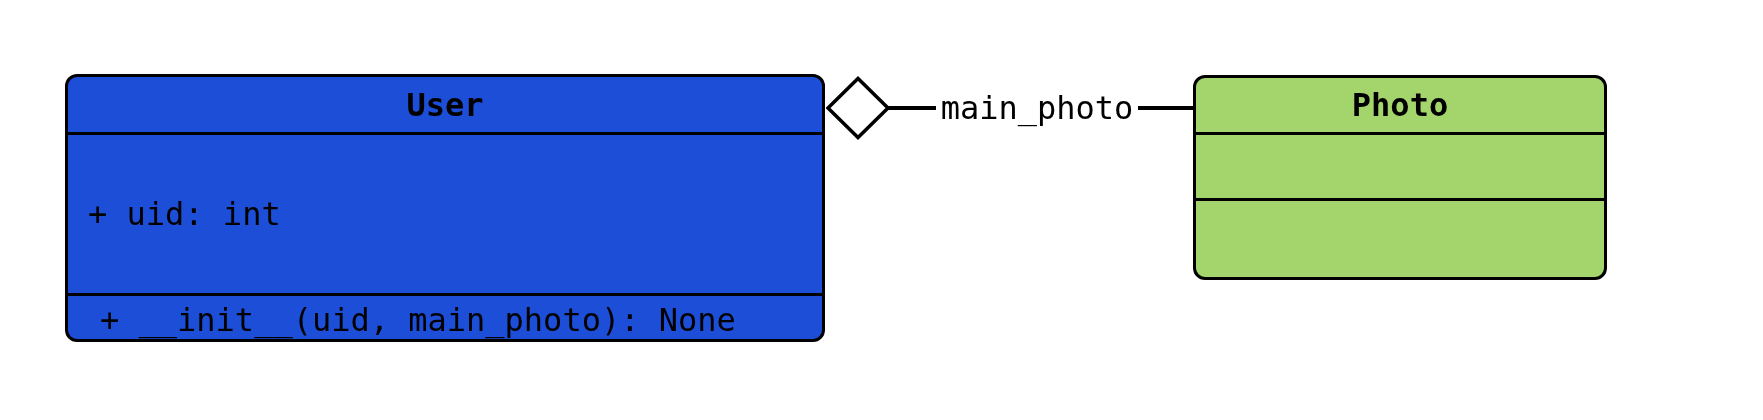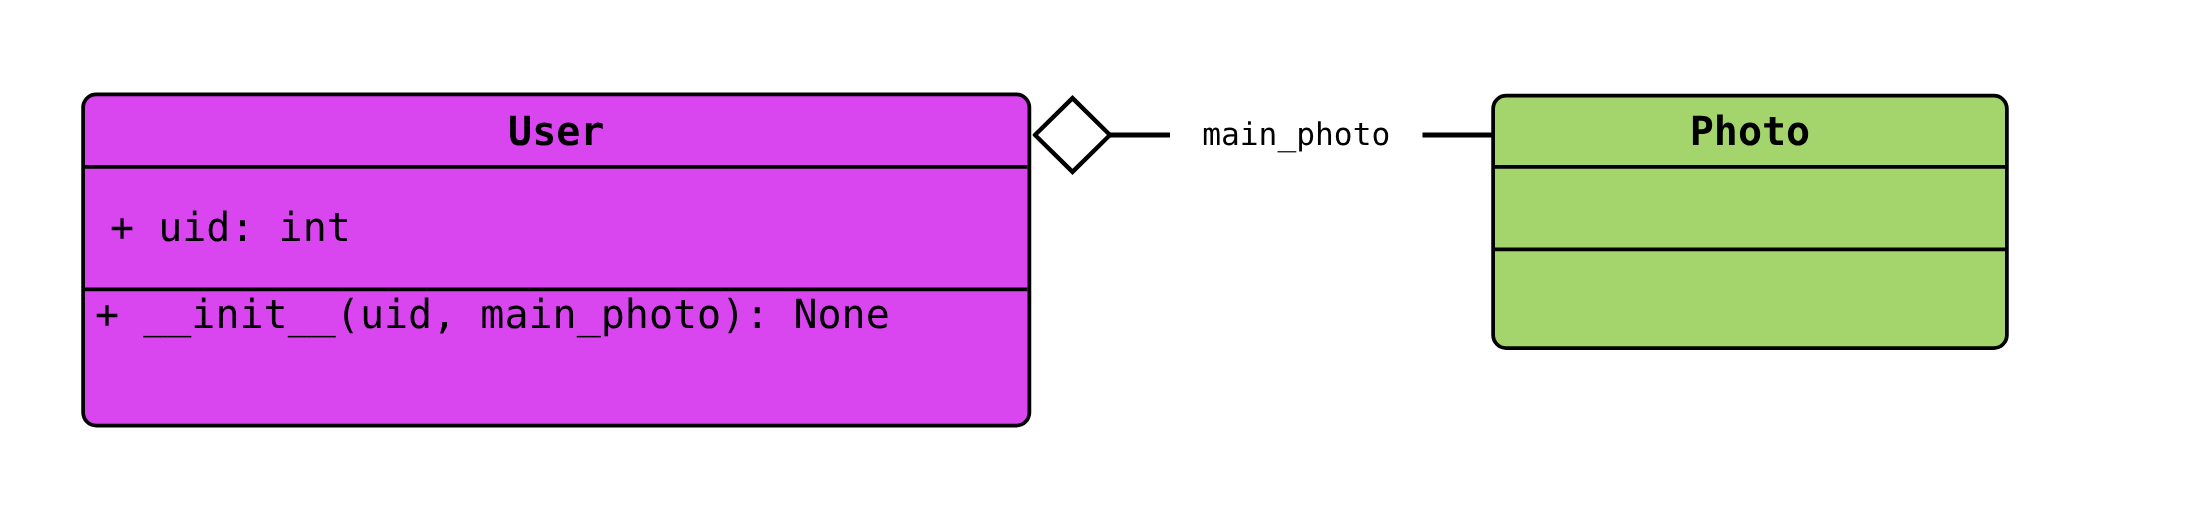--- a/index.html
+++ b/index.html
@@ -43,31 +43,31 @@
     flex-direction: column;
     justify-content: center;
     padding-left: 20px;
     line-height: 37px;
     white-space: pre;
   }
   .comp-methods {
     flex: 1;
     display: flex;
     flex-direction: column;
-    justify-content: flex-start;
-    padding-left: 8px;
+    justify-content: flex-end;
+    padding-left: 32px;
     line-height: 37px;
     white-space: pre;
   }
   .bold { font-weight: bold; }
 
   
   .class-user { left: 65px; top: 74px; width: 760px; height: 268px; }
   .class-user .comp-header { height: 58px; }
-  .class-user .comp-attrs  { height: 98px; }
+  .class-user .comp-attrs  { height: 161px; }
 
   
   .class-photo { left: 1193px; top: 75px; width: 414px; height: 205px; }
   .class-photo .comp-header { height: 56.5px; }
   .class-photo .comp-attrs  { height: 66px; }
 
   
   .diamond-svg {
     position: absolute;
     left: 826px; top: 76px;
@@ -78,32 +78,32 @@
     height: 3.5px;
     background: #000;
     top: 106px;
   }
   .rel-line.seg1 { left: 888px; width: 48px; }
   .rel-line.seg2 { left: 1138px; width: 57px; }
   .rel-label {
     position: absolute;
     left: 936px; top: 90px;
     width: 202px;
-    font-size: 25px;
+    font-size: 32px;
     line-height: 36px;
     text-align: center;
     white-space: pre;
   }
 </style>
 </head>
 <body>
 
 <div class="canvas">
 
-  <div class="uml-class class-user" style="background: #d946ef;">
+  <div class="uml-class class-user" style="background: #1d4ed8;">
     <div class="compartment comp-header with-divider">
       <span class="class-title">User</span>
     </div>
     <div class="compartment comp-attrs with-divider">
       <div><span>+ uid: </span><span>int</span></div>
     </div>
     <div class="compartment comp-methods">
       <div>+ __init__(uid, main_photo): None</div>
     </div>
   </div>

